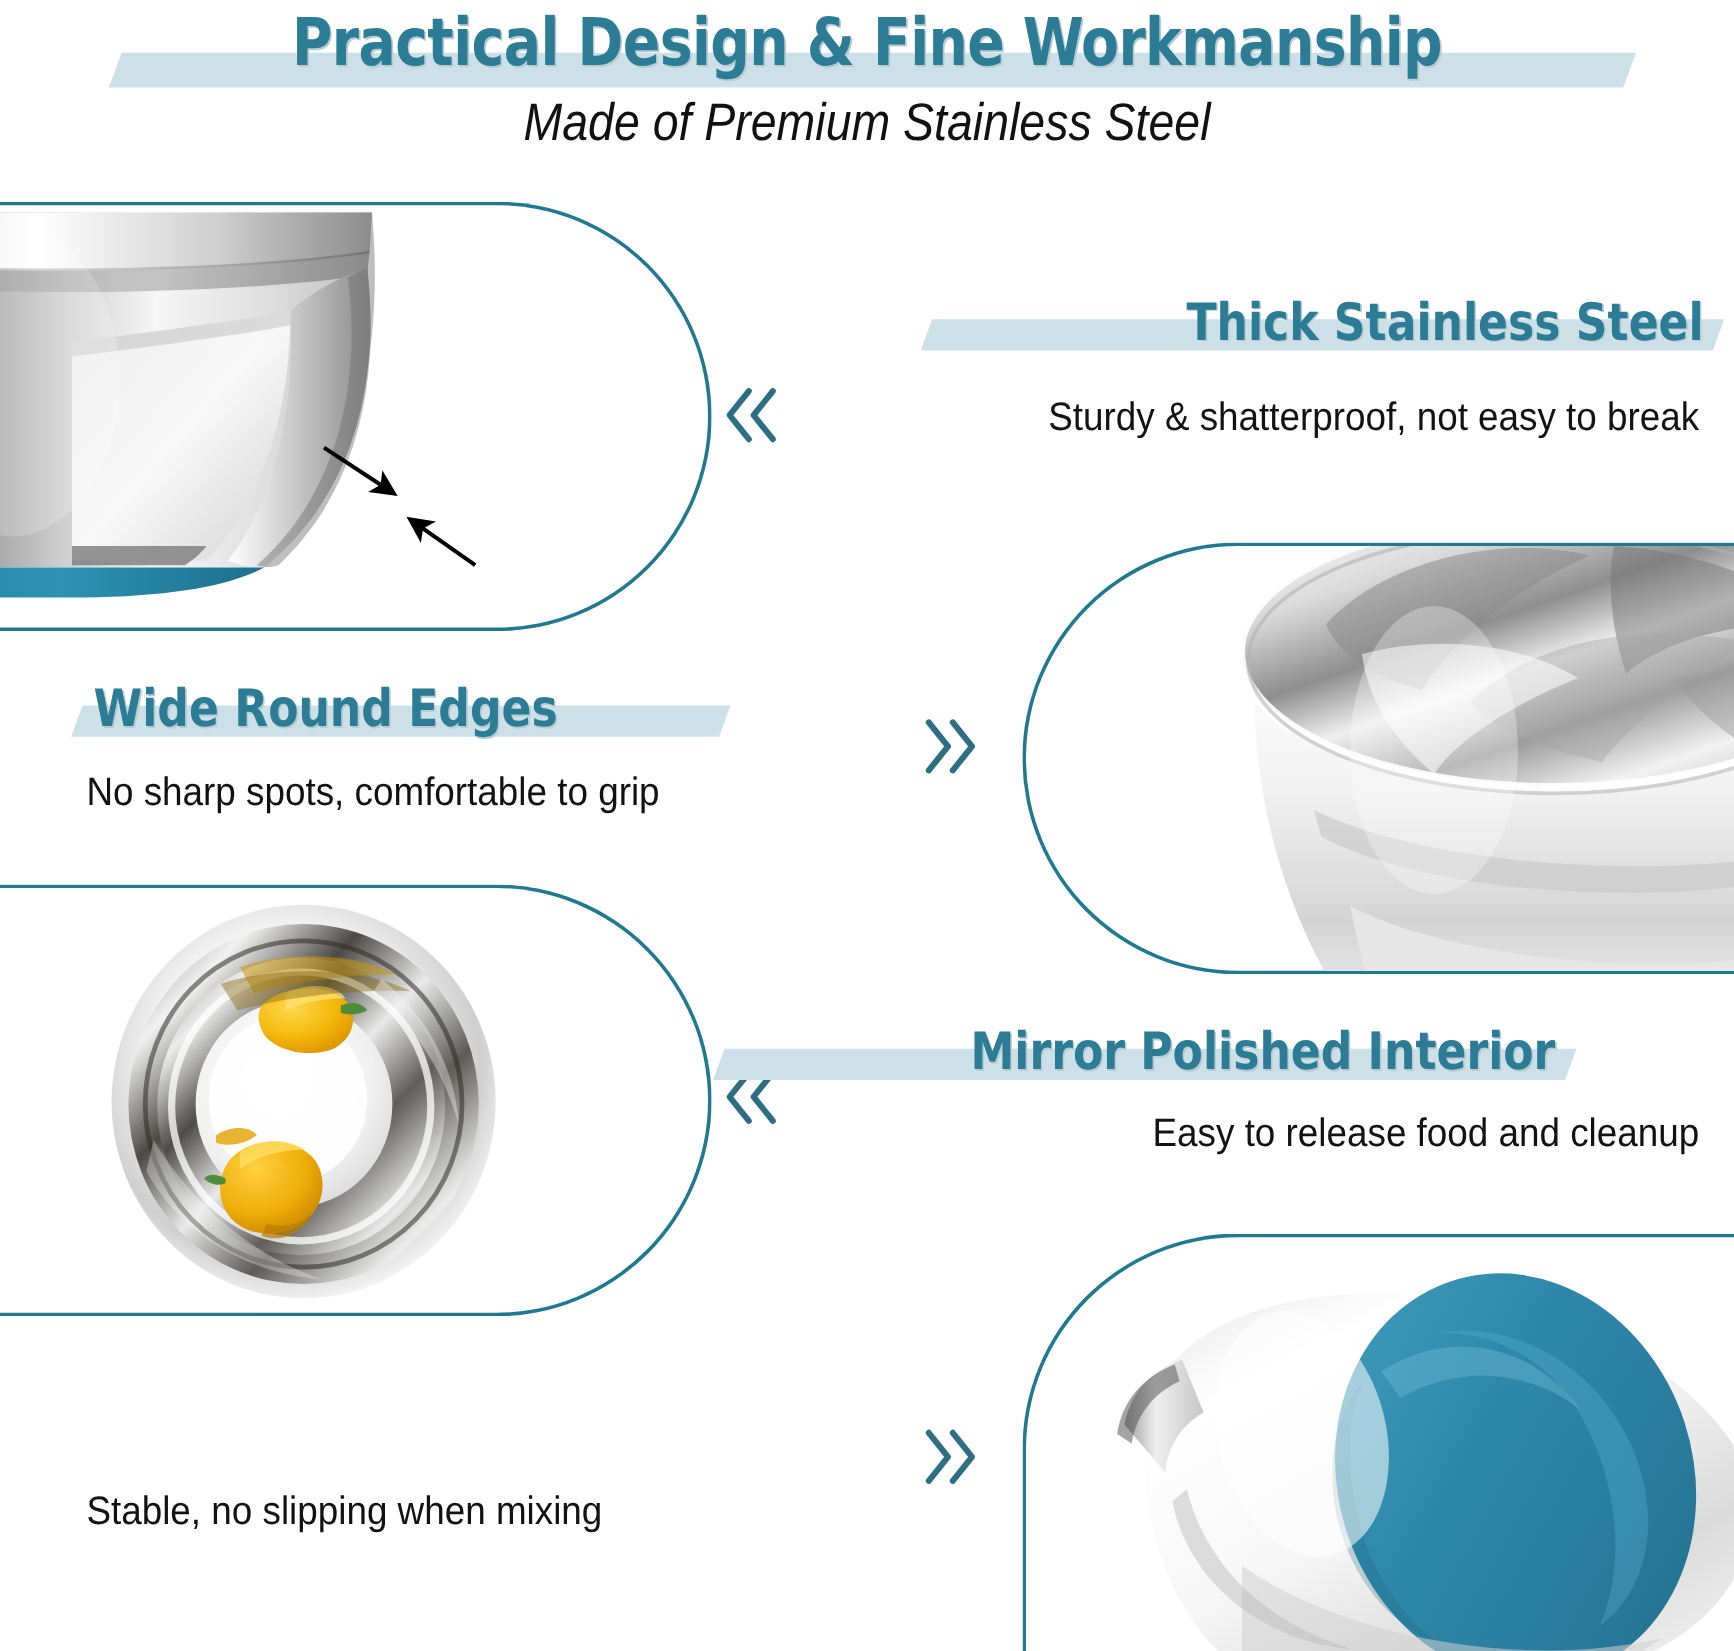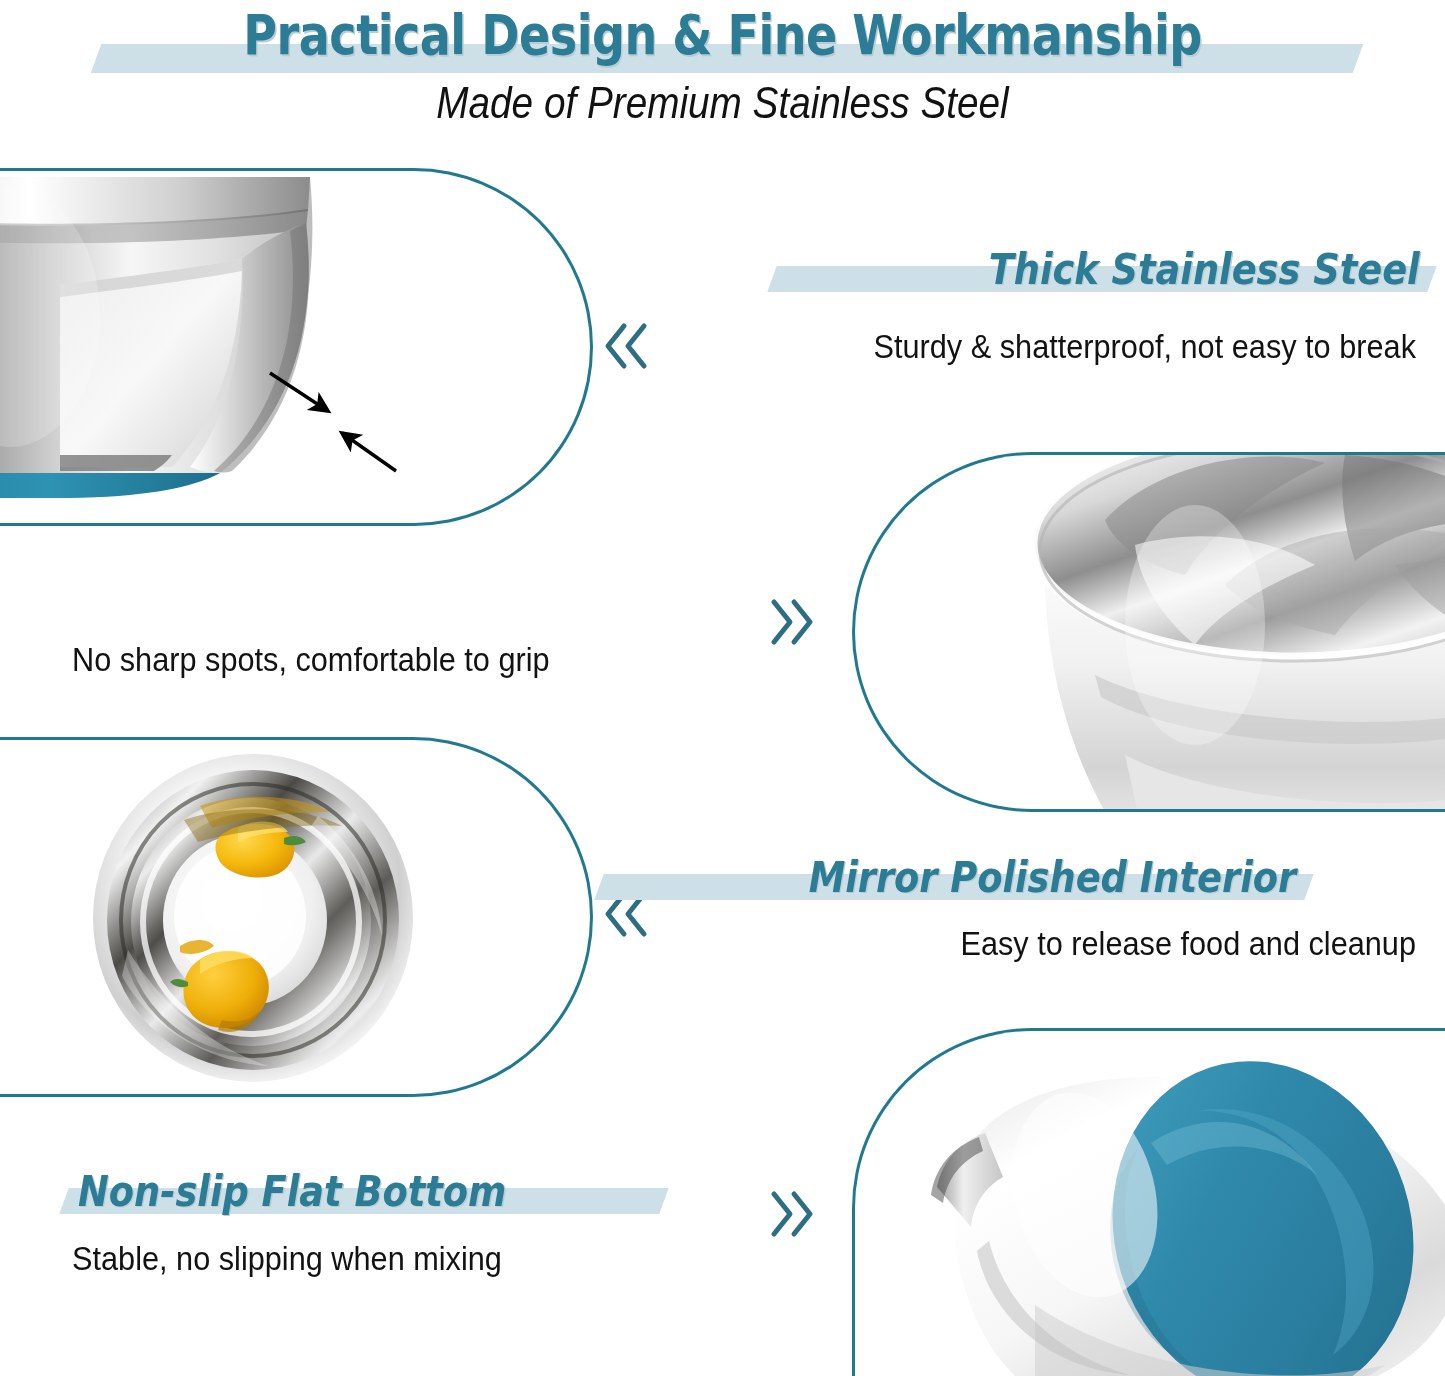--- a/index.html
+++ b/index.html
@@ -36,21 +36,21 @@
     text-align:center;
     font-size:44px;font-style:italic;font-weight:normal;
     color:#111111;
     z-index:1;
     transform:scaleX(0.88);
     font-family:"Liberation Sans","DejaVu Sans",sans-serif;
   }
 
   
   .feature-head{position:absolute;}
-  .fh-inner{position:relative;display:inline-block;font-style:italic;}
+  .fh-inner{position:relative;display:inline-block;}
   .fh-band{
     position:absolute;left:-14px;bottom:2px;height:26px;
     background:#cde0e7;
     transform:skewX(-20deg);
     z-index:0;
   }
   .fh-text{
     position:relative;z-index:1;
     font-size:43px;font-weight:bold;
     color:#2b7c94;
@@ -217,20 +217,26 @@
   </div>
 
   <div class="feature-head" style="left:660px;top:244px;width:760px;text-align:right;">
     <span class="fh-inner">
       <span class="fh-band" style="width:660px;right:-12px;left:auto;"></span>
       <span class="fh-text right-origin">Thick Stainless Steel</span>
     </span>
   </div>
   <div class="fh-sub" style="left:0;top:328px;width:1416px;text-align:right;transform-origin:right center;">Sturdy &amp; shatterproof, not easy to break</div>
 
+  <div class="feature-head" style="left:78px;top:566px;">
+    <span class="fh-inner">
+      <span class="fh-band" style="width:540px;"></span>
+      <span class="fh-text">Wide Round Edges</span>
+    </span>
+  </div>
   <div class="fh-sub" style="left:72px;top:641px;transform-origin:left center;">No sharp spots, comfortable to grip</div>
 
   <div class="chev" style="left:770px;top:598px;">
     <svg width="44" height="48" viewBox="0 0 44 48">
       <path d="M4 4 L20 24 L4 44" fill="none" stroke="#2d6e82" stroke-width="5" stroke-linecap="round" stroke-linejoin="round"></path>
       <path d="M24 4 L40 24 L24 44" fill="none" stroke="#2d6e82" stroke-width="5" stroke-linecap="round" stroke-linejoin="round"></path>
     </svg>
   </div>
 
   <div class="panel" id="panel-mirror">
@@ -349,26 +355,20 @@
   </div>
 
   <div class="feature-head" style="left:660px;top:852px;width:760px;text-align:center;">
     <span class="fh-inner">
       <span class="fh-band" style="width:710px;right:-12px;left:auto;"></span>
       <span class="fh-text right-origin">Mirror Polished Interior</span>
     </span>
   </div>
   <div class="fh-sub" style="left:0;top:925px;width:1416px;text-align:right;transform-origin:right center;">Easy to release food and cleanup</div>
 
-  <div class="feature-head" style="left:78px;top:1166px;">
-    <span class="fh-inner">
-      <span class="fh-band" style="width:600px;"></span>
-      <span class="fh-text">Non-slip Flat Bottom</span>
-    </span>
-  </div>
   <div class="fh-sub" style="left:72px;top:1240px;transform-origin:left center;">Stable, no slipping when mixing</div>
 
   <div class="chev" style="left:770px;top:1190px;">
     <svg width="44" height="48" viewBox="0 0 44 48">
       <path d="M4 4 L20 24 L4 44" fill="none" stroke="#2d6e82" stroke-width="5" stroke-linecap="round" stroke-linejoin="round"></path>
       <path d="M24 4 L40 24 L24 44" fill="none" stroke="#2d6e82" stroke-width="5" stroke-linecap="round" stroke-linejoin="round"></path>
     </svg>
   </div>
 
   <div class="panel" id="panel-base">

